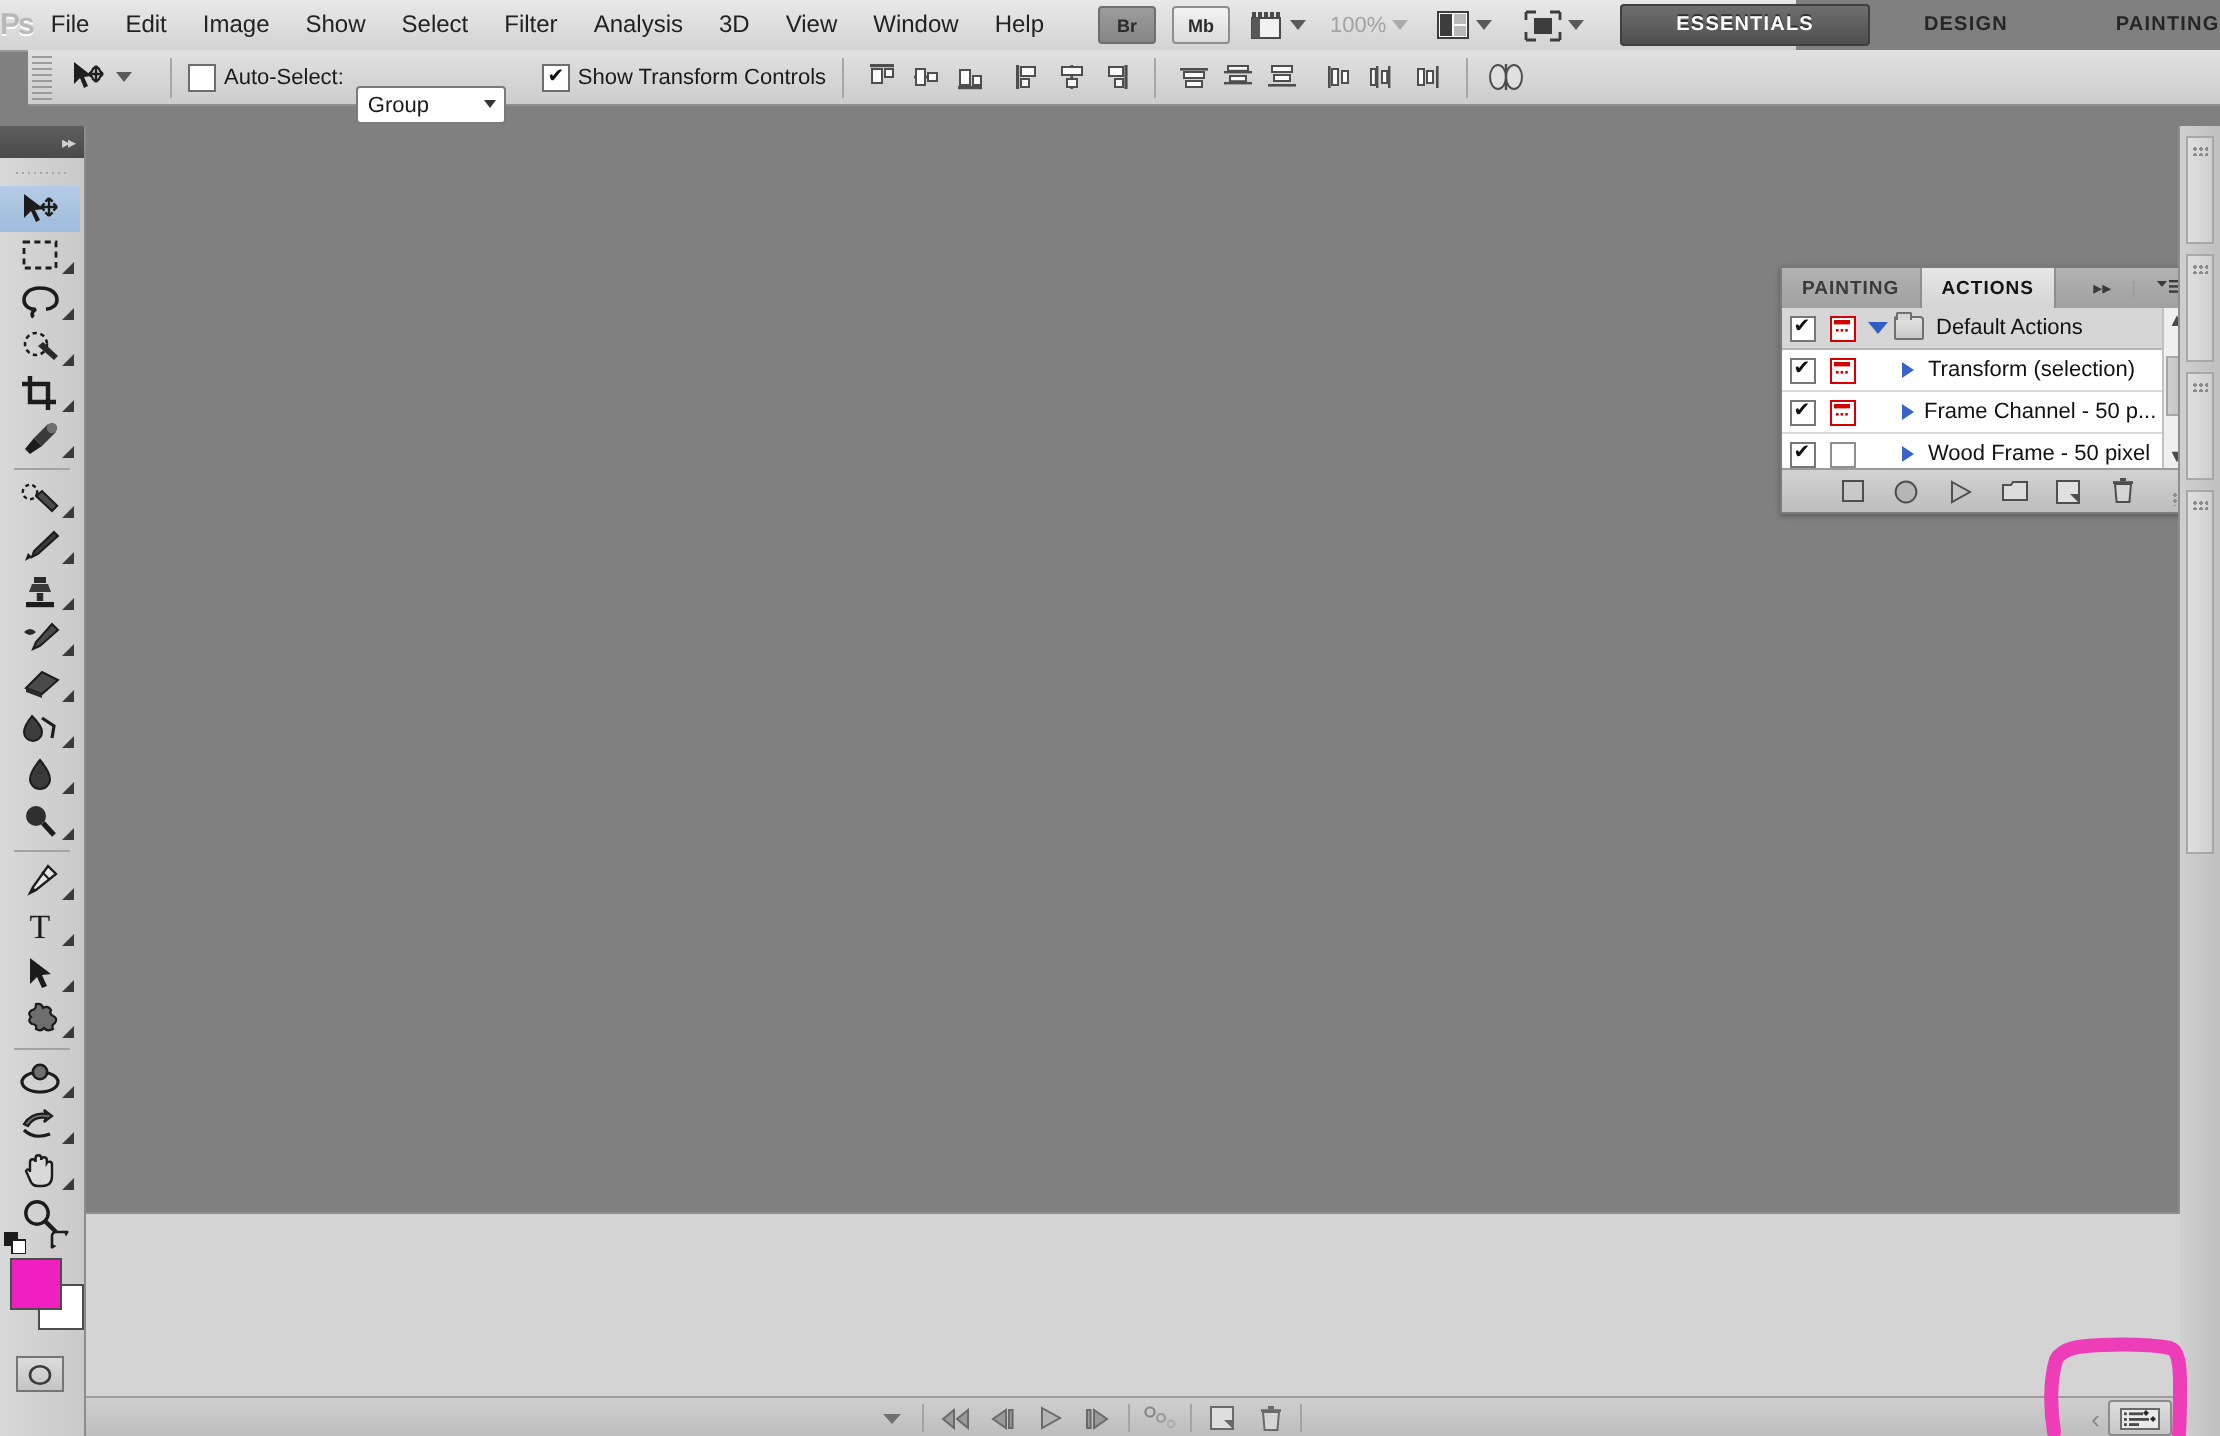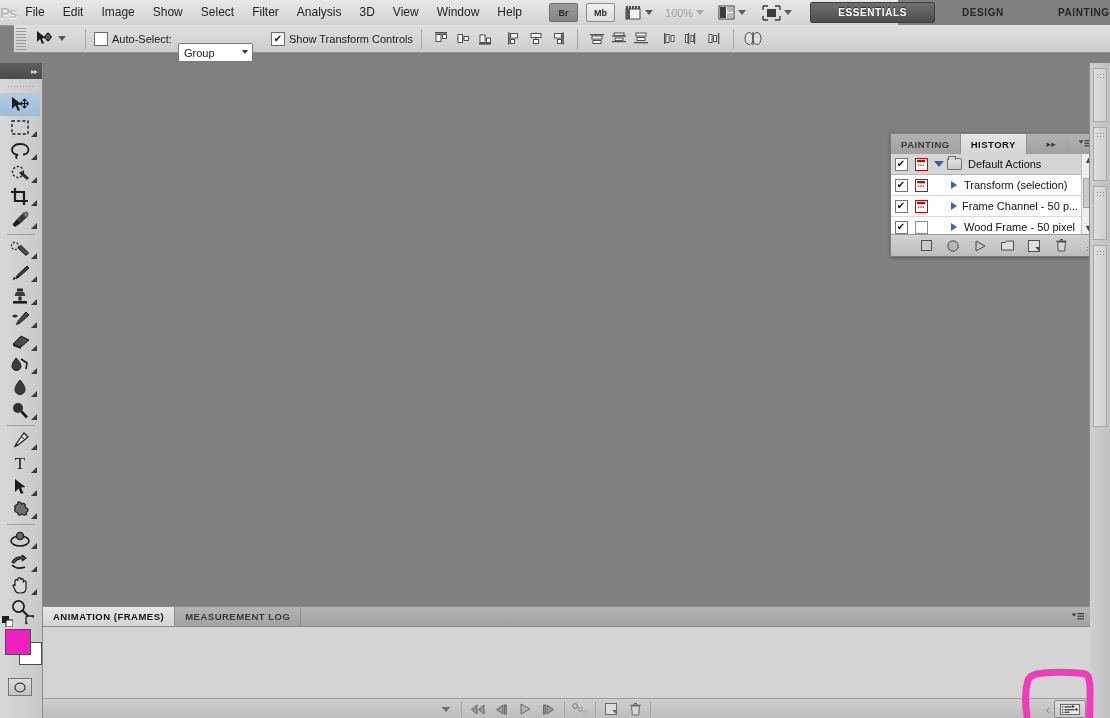--- a/index.html
+++ b/index.html
@@ -657,21 +657,21 @@
         </svg>
       </span>
     </div>
   </div>
 
   <div class="canvas"></div>
 
   <div class="panel">
     <div class="panel-tabs">
       <div class="ptab">PAINTING</div>
-      <div class="ptab active">HISTORY</div>
+      <div class="ptab active">ACTIONS</div>
       <div class="ptab-spacer"></div>
       <div class="ptab-ic">▸▸</div>
       <div class="ptab-ic" style="color:#9a9a9a;">|</div>
       <div class="ptab-ic">
         <svg width="13" height="10" viewBox="0 0 13 10">
           <path d="M0.5 1.5 l2.5 3 2.5 -3 Z" fill="#3b3b3b"></path>
           <rect x="6.5" y="1" width="6.5" height="1.2" fill="#3b3b3b"></rect>
           <rect x="6.5" y="3.6" width="6.5" height="1.2" fill="#3b3b3b"></rect>
           <rect x="6.5" y="6.2" width="6.5" height="1.2" fill="#3b3b3b"></rect>
         </svg>
@@ -808,32 +808,20 @@
       </div>
     <div class="rd-cell">
         <div class="rd-dots"></div>
       </div>
     <div class="rd-cell" style="height:180px;">
         <div class="rd-dots"></div>
       </div>
   </div>
 
   <div class="animpanel">
-    <div class="anim-tabs">
-      <div class="ptab active">ANIMATION (FRAMES)</div>
-      <div class="ptab">MEASUREMENT LOG</div>
-      <div class="anim-menu">
-        <svg width="13" height="10" viewBox="0 0 13 10">
-          <path d="M0.5 1.5 l2.5 3 2.5 -3 Z" fill="#3b3b3b"></path>
-          <rect x="6.5" y="1" width="6.5" height="1.2" fill="#3b3b3b"></rect>
-          <rect x="6.5" y="3.6" width="6.5" height="1.2" fill="#3b3b3b"></rect>
-          <rect x="6.5" y="6.2" width="6.5" height="1.2" fill="#3b3b3b"></rect>
-        </svg>
-      </div>
-    </div>
 
     <div class="anim-body"></div>
 
     <div class="anim-foot">
       <div style="flex:1;"></div>
 
       <div class="af-grp">
         <span class="af-btn">
           <svg width="10" height="7" viewBox="0 0 10 7">
               <path d="M0.5 1 L5 6 L9.5 1 Z" fill="#707070"></path>

